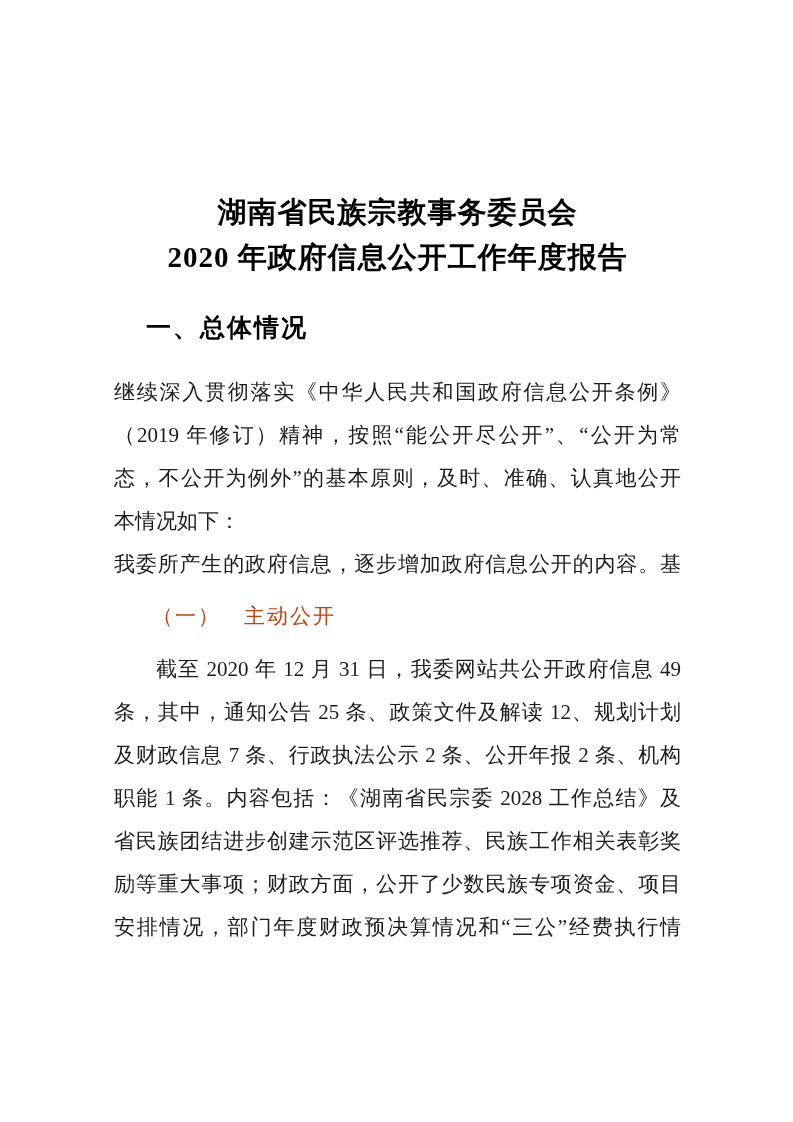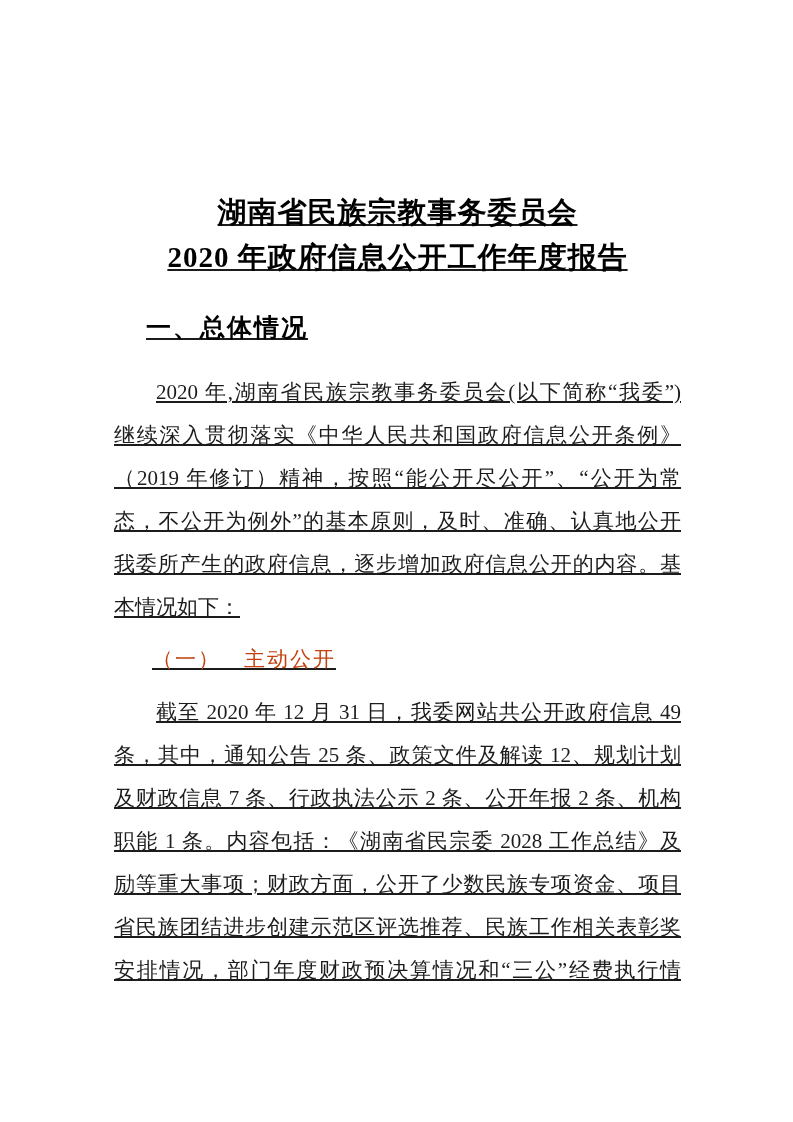--- a/index.html
+++ b/index.html
@@ -8,21 +8,20 @@
     background: #ffffff;
   }
   .page {
     position: relative;
     width: 793px;
     height: 1122px;
     background: #ffffff;
     overflow: hidden;
     color: #1c1c1c;
     font-family: "Liberation Serif", serif;
-    text-decoration: underline;
   }
   .doc {
     padding: 190px 112px 0 114px;
   }
   .doc-title {
     margin: 0;
     font-size: 29px;
     line-height: 45px;
     font-weight: 700;
     text-align: center;
@@ -69,34 +68,33 @@
   <div class="doc">
 
     <h1 class="doc-title">
       <div>湖南省民族宗教事务委员会</div>
       <div>2020 年政府信息公开工作年度报告</div>
     </h1>
 
     <div class="section-heading">一、总体情况</div>
 
     <div class="para para-intro">
-      <div class="line first-line">2020 年,湖南省民族宗教事务委员会(以下简称“我委”)</div>
       <div class="line">继续深入贯彻落实《中华人民共和国政府信息公开条例》</div>
       <div class="line">（2019 年修订）精神，按照“能公开尽公开”、“公开为常</div>
       <div class="line">态，不公开为例外”的基本原则，及时、准确、认真地公开</div>
+      <div class="line flush-left">本情况如下：</div>
       <div class="line">我委所产生的政府信息，逐步增加政府信息公开的内容。基</div>
-      <div class="line flush-left">本情况如下：</div>
     </div>
 
     <div class="subheading">（一）　主动公开</div>
 
     <div class="para para-disclosure">
       <div class="line first-line">截至 2020 年 12 月 31 日，我委网站共公开政府信息 49</div>
       <div class="line">条，其中，通知公告 25 条、政策文件及解读 12、规划计划</div>
       <div class="line">及财政信息 7 条、行政执法公示 2 条、公开年报 2 条、机构</div>
       <div class="line">职能 1 条。内容包括：《湖南省民宗委 2028 工作总结》及</div>
+      <div class="line">省民族团结进步创建示范区评选推荐、民族工作相关表彰奖</div>
       <div class="line">励等重大事项；财政方面，公开了少数民族专项资金、项目</div>
-      <div class="line">省民族团结进步创建示范区评选推荐、民族工作相关表彰奖</div>
       <div class="line">安排情况，部门年度财政预决算情况和“三公”经费执行情</div>
     </div>
 
   </div>
 </div>
 
 </body></html>

